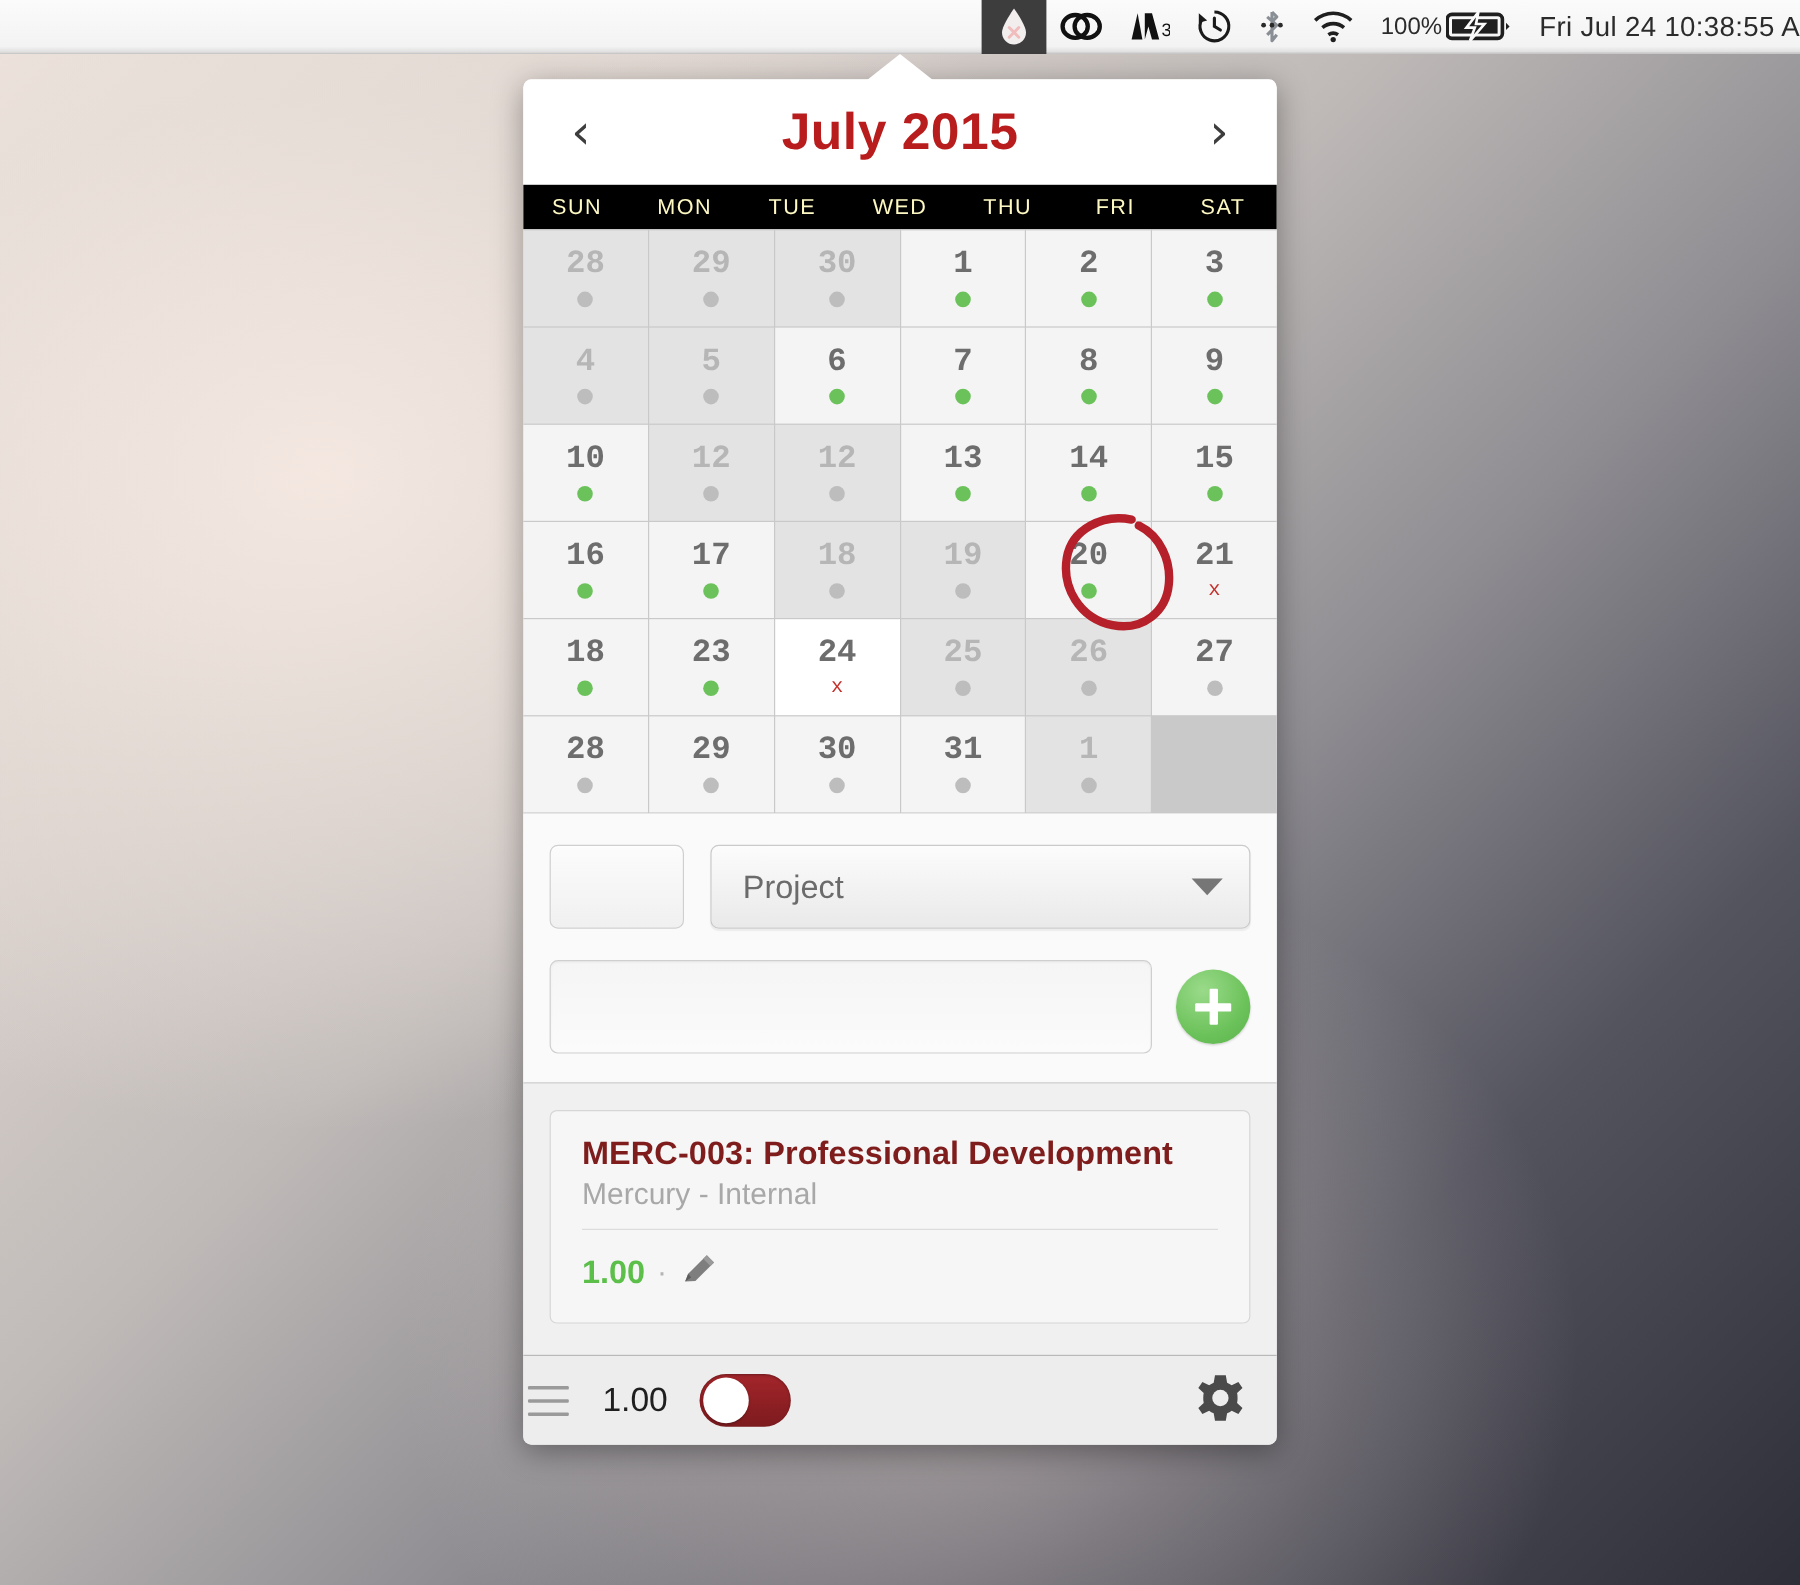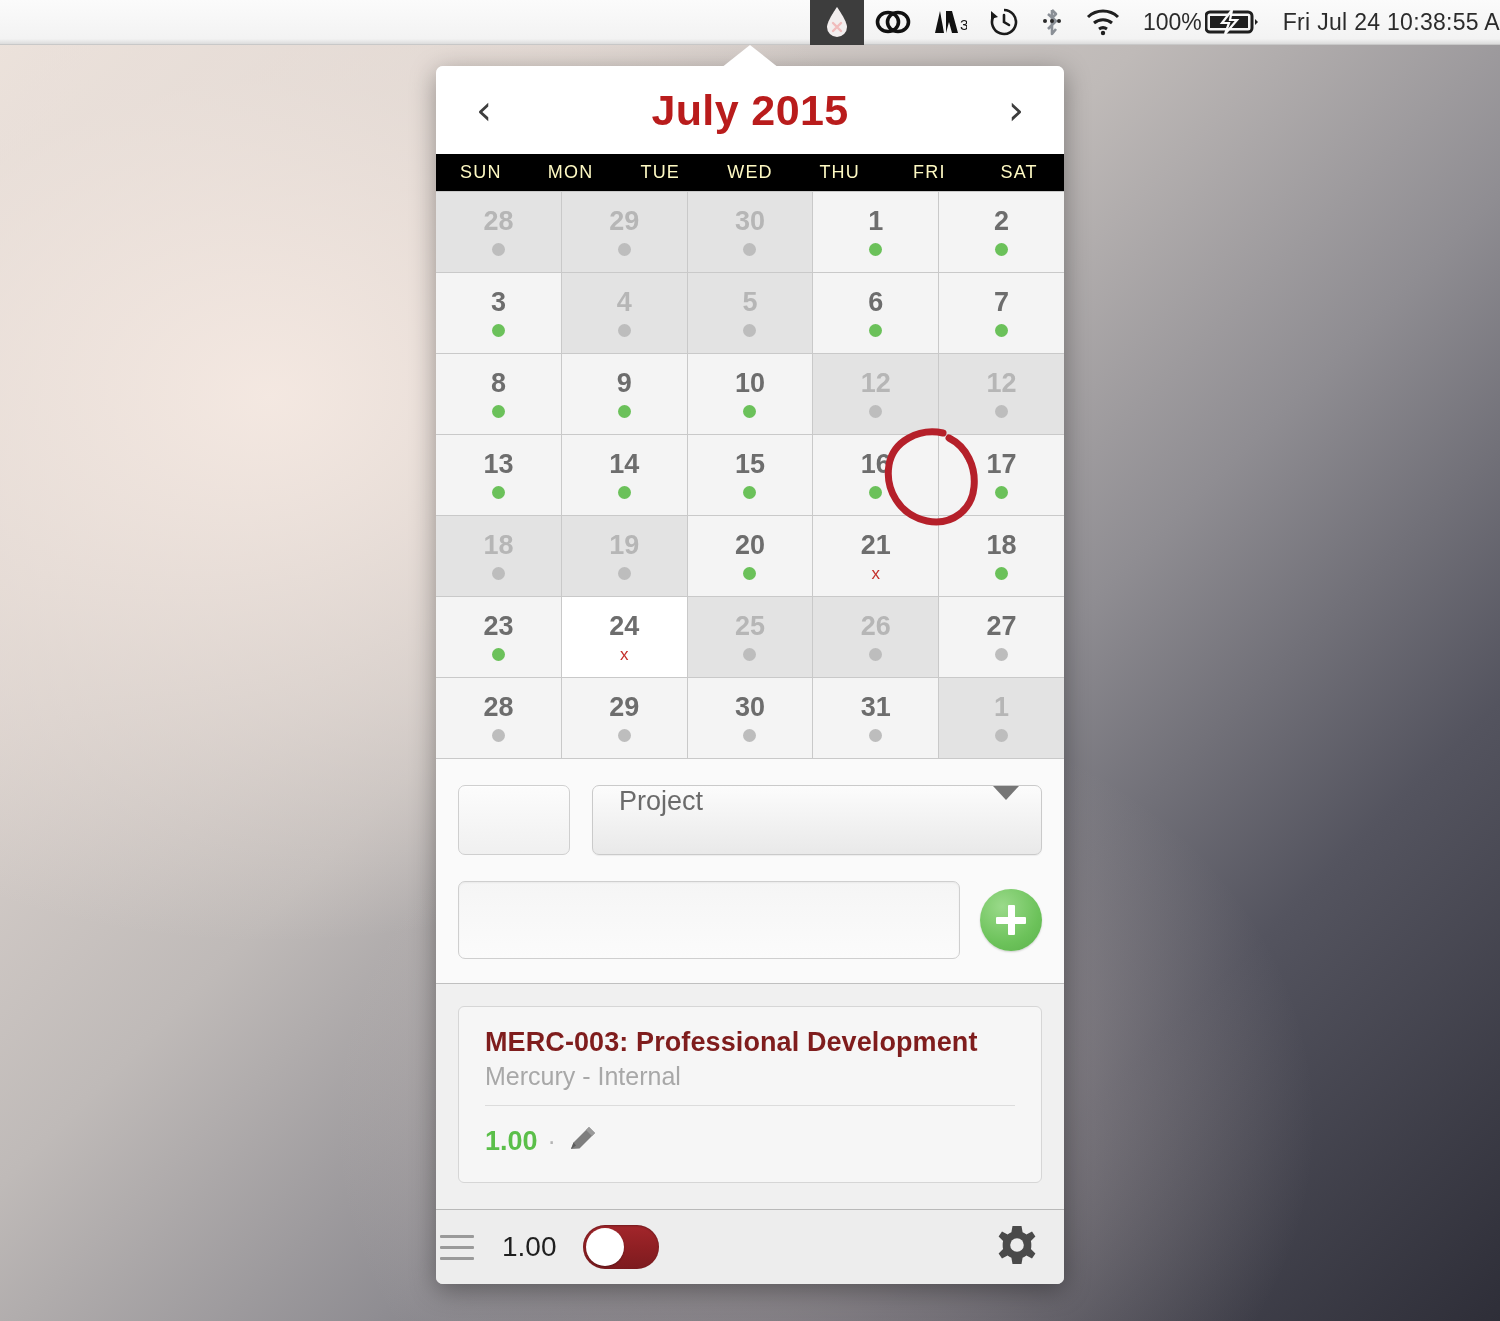--- a/index.html
+++ b/index.html
@@ -47,21 +47,21 @@
   }
   .mb-clock {
     font-size: 23px;
     color: #2b2b2b;
     letter-spacing: 0.3px;
     padding-right: 0px;
     white-space: nowrap;
     text-align: center;
   }
   .mb-battery-text {
-    font-size: 23px;
+    font-size: 20px;
     color: #2b2b2b;
     padding-right: 3px;
   }
 
   
   #popover {
     position: absolute;
     left: 436px;
     top: 66px;
     width: 628px;
@@ -118,25 +118,26 @@
     align-items: center;
     justify-content: center;
     color: #fef9c3;
     font-size: 18px;
     letter-spacing: 1.2px;
   }
 
   
   .daygrid {
     display: grid;
-    grid-template-columns: repeat(5, 1fr);
+    grid-template-columns: repeat(6, 1fr);
     background: #c9c9c9;
     gap: 1px;
     padding-top: 1px;
     padding-bottom: 1px;
+    font-family: Liberation Mono, monospace;
   }
   .day {
     height: 80px;
     background: #f4f4f4;
     display: flex;
     flex-direction: column;
     align-items: center;
     justify-content: center;
     position: relative;
   }
@@ -194,21 +195,21 @@
     background: linear-gradient(to bottom, #fcfcfc 0%, #f0f0f0 100%);
     box-shadow: inset 0 1px 1px rgba(255,255,255,0.8);
   }
   .project-select {
     flex: 1;
     height: 70px;
     border-radius: 7px;
     border: 1px solid #cacaca;
     background: linear-gradient(to bottom, #fcfcfc 0%, #e9e9e9 100%);
     display: flex;
-    align-items: flex-start;
+    align-items: center;
     justify-content: space-between;
     padding: 0 22px 0 26px;
     box-shadow: 0 1px 1px rgba(0,0,0,0.06);
   }
   .project-label {
     font-size: 27px;
     color: #6b6b6b;
   }
   .caret {
     width: 0; height: 0;

